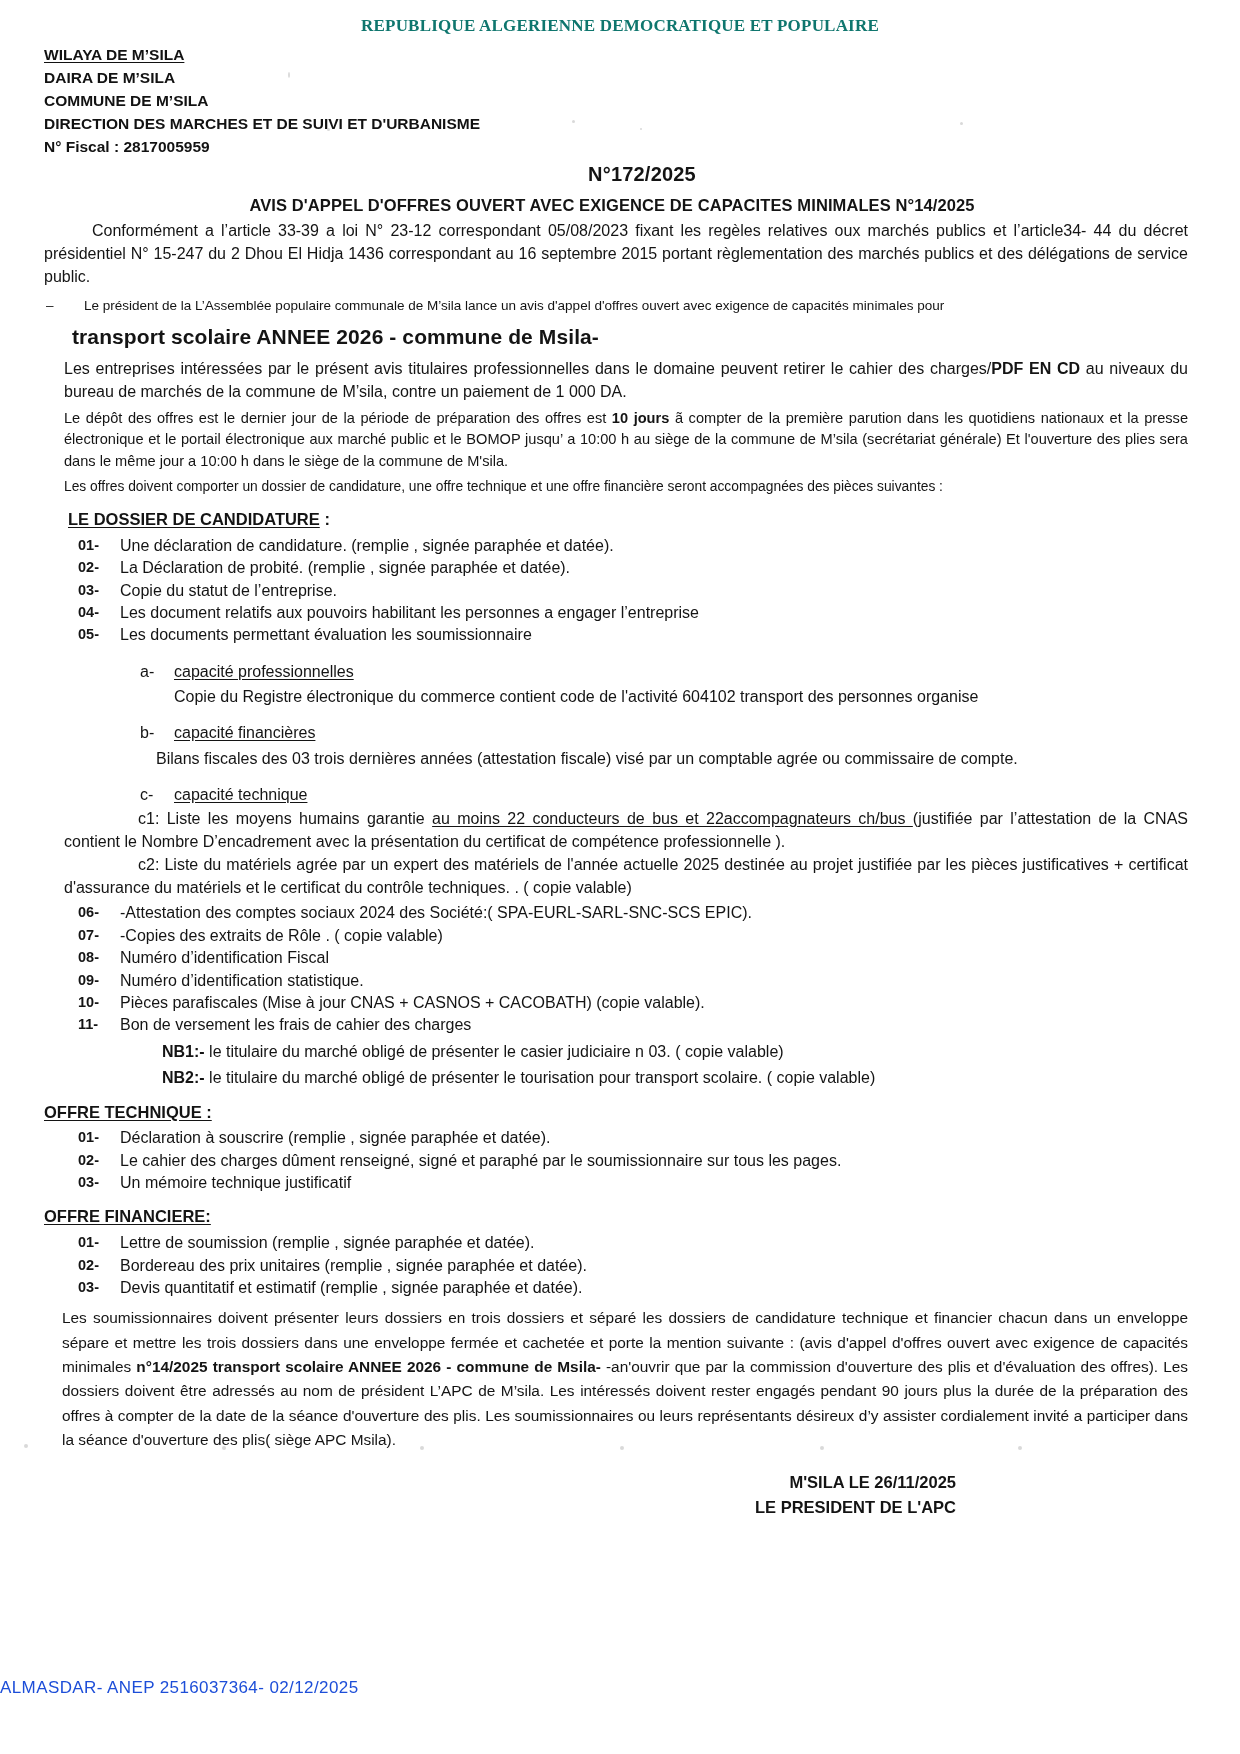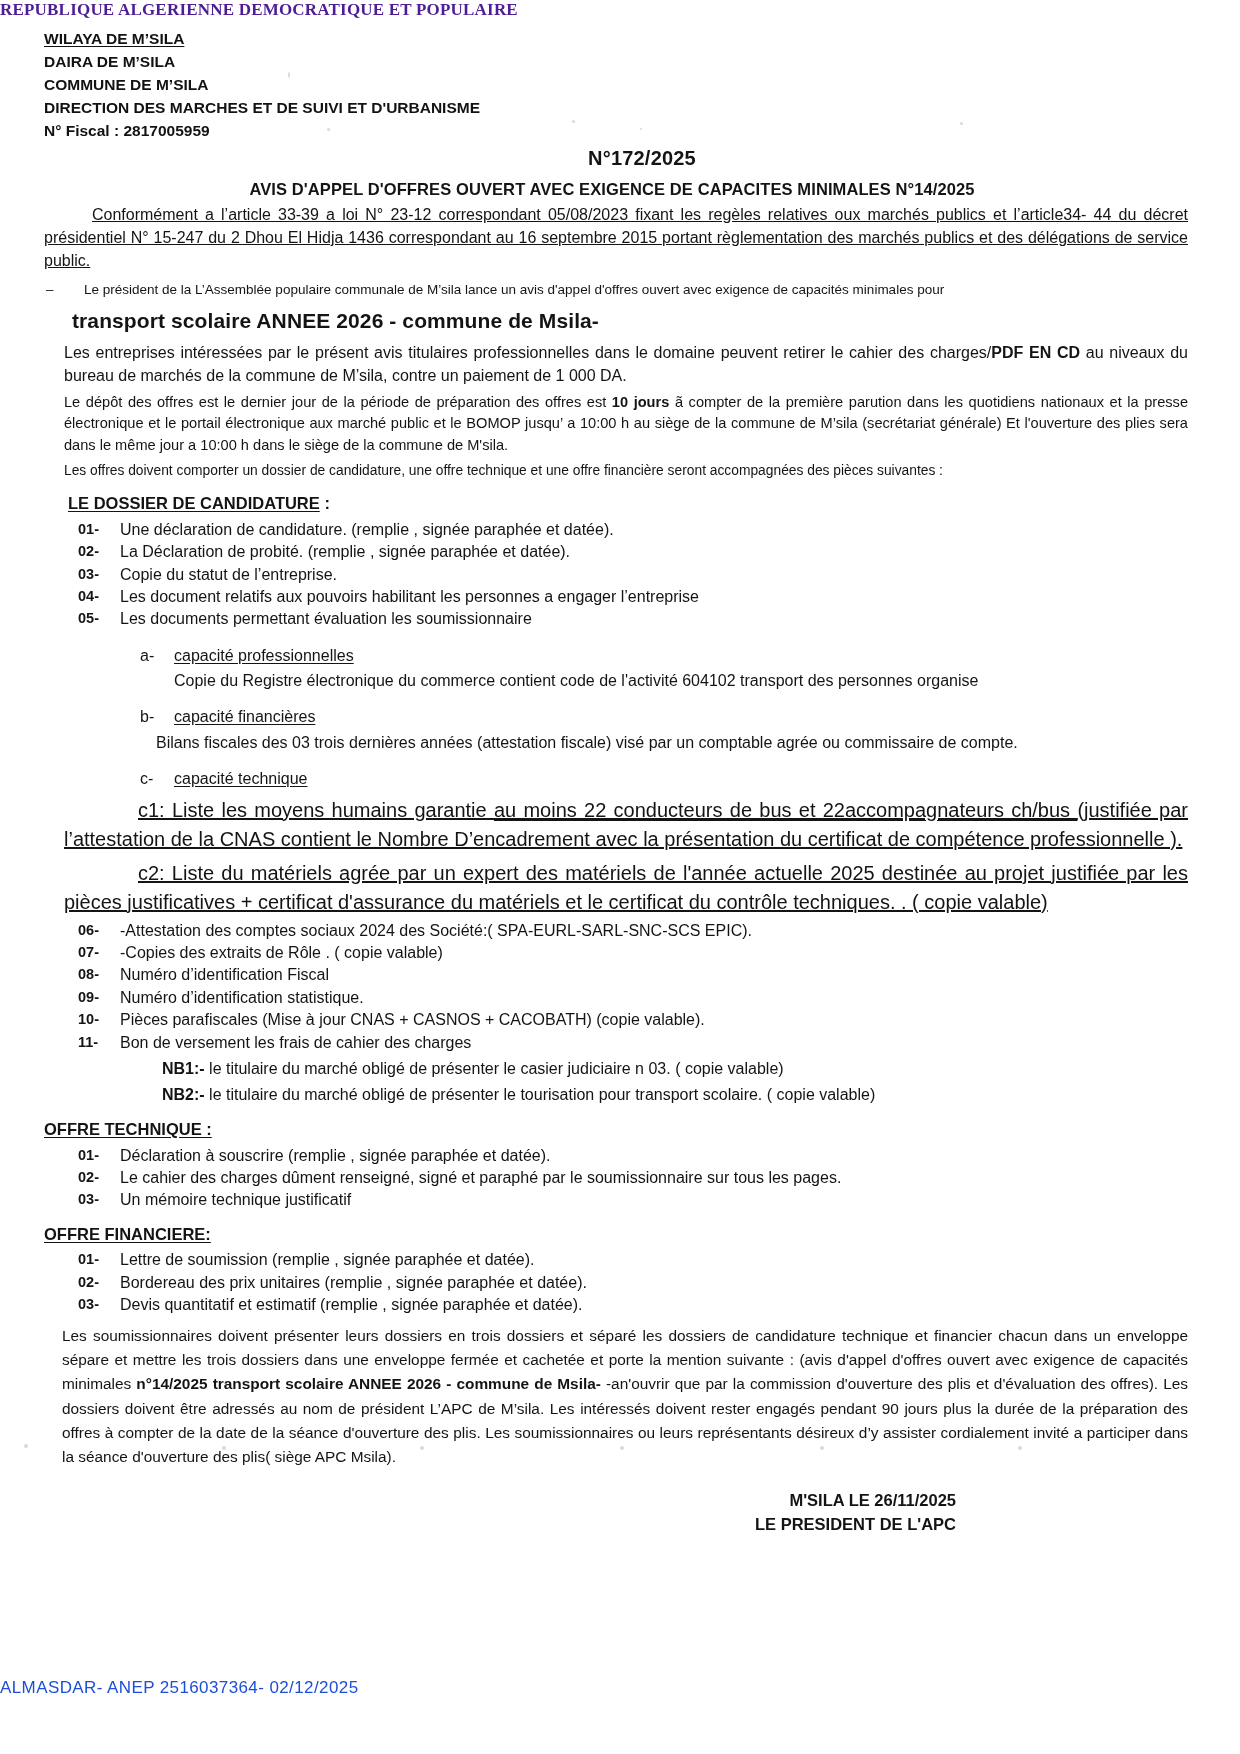--- a/index.html
+++ b/index.html
@@ -22,22 +22,23 @@
     padding: 0;
     box-sizing: border-box;
   }
 
   
   .national-header {
     font-family: "Liberation Serif", "DejaVu Serif", serif;
     font-size: 17px;
     font-weight: 700;
     letter-spacing: 0.2px;
-    padding-top: 0;
-    color: #4c1d95;
+    text-align: center;
+    padding-top: 16px;
+    color: #0f766e;
   }
 
   
   .admin-block {
     margin-top: 8px;
     padding-left: 44px;
     font-size: 15.5px;
     font-weight: 700;
     line-height: 1.48;
     color: #121212;
@@ -71,21 +72,20 @@
     font-size: 16px;
     line-height: 1.44;
     text-align: justify;
   }
   p.para {
     margin: 6px 0 0 0;
   }
   p.para.first {
     text-indent: 48px;
     margin-top: 4px;
-    text-decoration: underline;
   }
   .dash-row {
     display: flex;
     margin-top: 9px;
     font-size: 13.5px;
     line-height: 1.4;
   }
   .dash-row .dash {
     width: 38px;
     flex: 0 0 38px;
@@ -164,26 +164,24 @@
     text-underline-offset: 2px;
   }
   .sub-desc {
     padding-left: 130px;
     margin-top: 3px;
     font-size: 16px;
     line-height: 1.4;
   }
   .sub-desc.nudge { padding-left: 112px; }
   .c-para {
-    margin-top: 5px;
     padding-left: 20px;
     text-align: justify;
-    font-size: 20px;
+    font-size: 16px;
     line-height: 1.45;
-    text-decoration: underline;
   }
   .c-para .ul {
     text-decoration: underline;
     text-underline-offset: 2px;
   }
   .hang {
     text-indent: 74px;
   }
 
   .nb-line {

